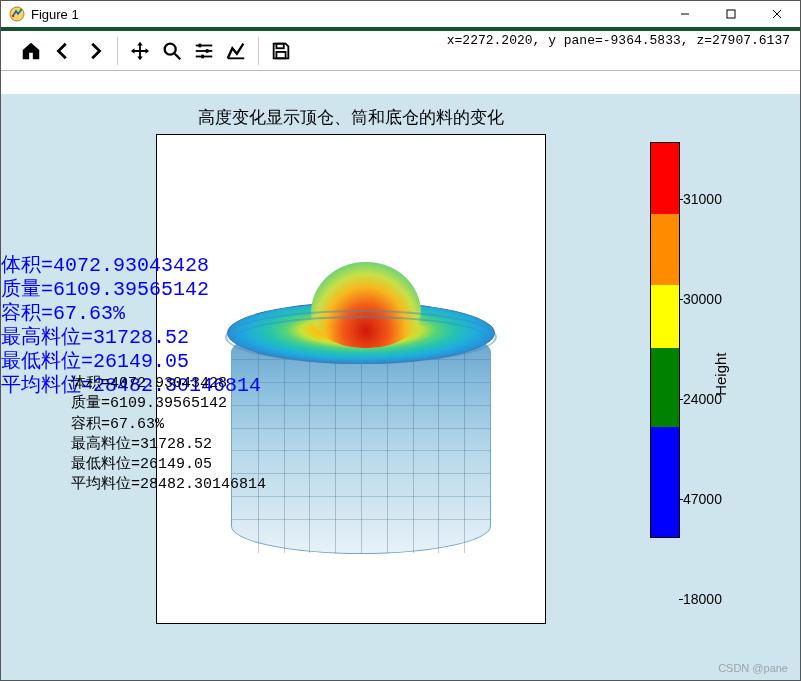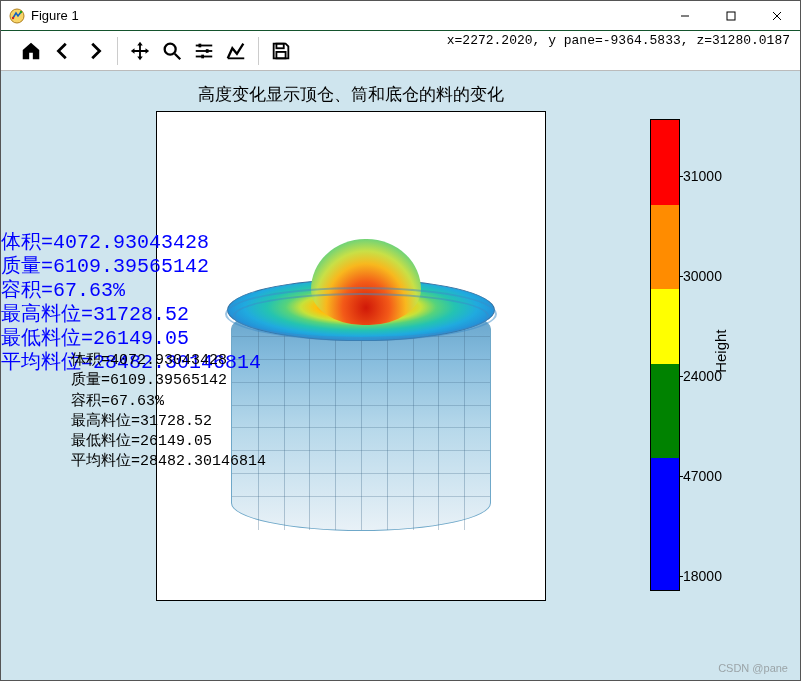--- a/index.html
+++ b/index.html
@@ -18,21 +18,21 @@
     border: 1px solid #555;
     display: flex;
     flex-direction: column;
   }
   .titlebar {
     height: 30px;
     background: #fff;
     display: flex;
     align-items: center;
     padding: 0 0 0 8px;
-    border-bottom: 1px solid #14532d;
+    border-bottom: 4px solid #14532d;
   }
   .titlebar .app-icon {
     width: 16px; height: 16px;
     margin-right: 6px;
     position: relative;
   }
   .titlebar .app-icon svg { width:16px; height:16px; }
   .titlebar .title {
     font-size: 13px;
     color: #000;
@@ -85,20 +85,21 @@
     font-family: "Courier New", monospace;
     font-size: 13px;
     color: #000;
     line-height: 1.2;
   }
   .canvas-area {
     flex: 1;
     background: #cfe5ee;
     position: relative;
     overflow: hidden;
+    margin-top: 23px;
   }
   .plot-frame {
     position: absolute;
     left: 155px;
     top: 40px;
     width: 390px;
     height: 490px;
     background: #fff;
     border: 1px solid #000;
   }
@@ -163,21 +164,21 @@
     position: absolute;
     border-radius: 50%;
     border: 2px solid rgba(60,140,200,0.5);
   }
   
   .cbar {
     position: absolute;
     right: 120px;
     top: 48px;
     width: 30px;
-    height: 472px;
+    height: 396px;
     border: 1px solid #000;
     background: linear-gradient(to bottom,
       #ff0000 0%,   #ff0000 18%,
       #ff8c00 18%,  #ff8c00 36%,
       #ffff00 36%,  #ffff00 52%,
       #008200 52%,  #008200 72%,
       #0000ff 72%,  #0000ff 100%);
     padding-left: 7px;
   }
   .cbar-label {
@@ -317,21 +318,21 @@
     <div class="tool-group">
       <div class="tool-btn">
         <svg viewBox="0 0 24 24">
             <path d="M4 4 H17 L20 7 V20 H4 Z" fill="none" stroke="#000" stroke-width="2"></path>
             <rect x="7" y="4" width="8" height="5" fill="none" stroke="#000" stroke-width="2"></rect>
             <rect x="7" y="13" width="10" height="7" fill="none" stroke="#000" stroke-width="2"></rect>
           </svg>
       </div>
     </div>
     <div class="coord-readout">
-      <div>x=2272.2020, y pane=-9364.5833, z=31280.0187</div>
+      <div>x=2272.2020, y pane=-9364.5833, z=27907.6137</div>
     </div>
   </div>
 
   <div class="canvas-area">
 
     <div class="plot-title">高度变化显示顶仓、筒和底仓的料的变化</div>
 
     <div class="plot-frame"></div>
 
     <div class="silo">

